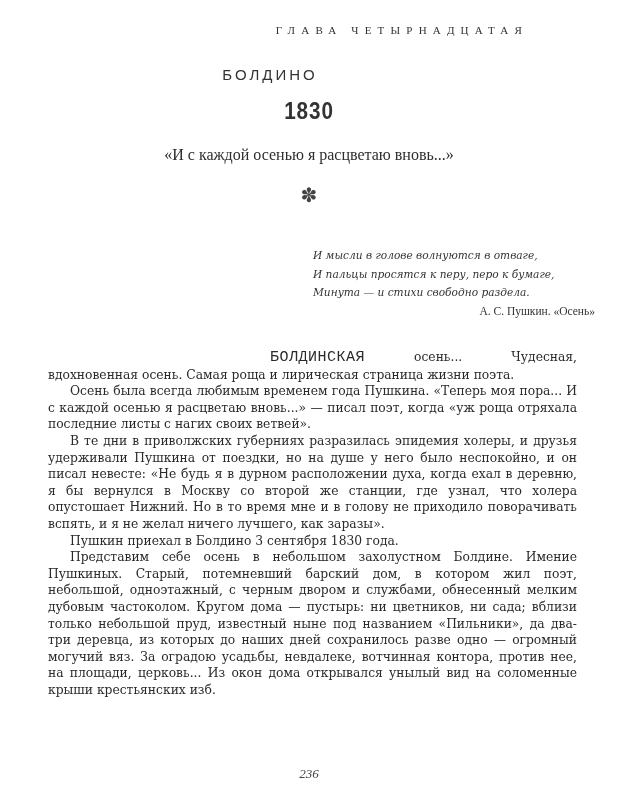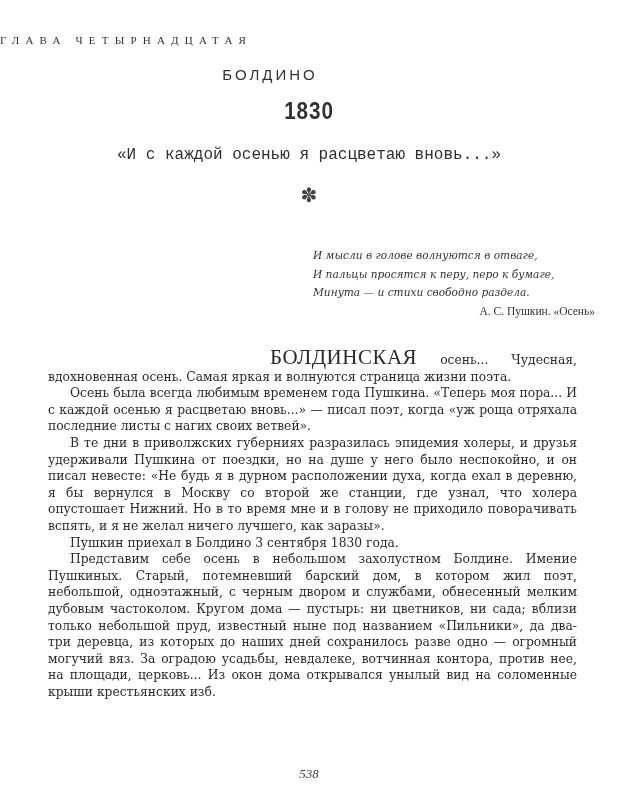--- a/index.html
+++ b/index.html
@@ -2,37 +2,37 @@
 <html><head>
   <meta charset="utf-8">
   <style>
     html, body { margin: 0; padding: 0; background: #ffffff; }
     body {
       width: 618px; height: 800px; position: relative; overflow: hidden;
       font-family: "DejaVu Serif", "Liberation Serif", serif;
       color: #2a2a2a;
     }
     .chapter {
-      position: absolute; top: 34px; left: 0; width: 528px; text-align: left;
+      position: absolute; top: 24px; left: 0; width: 528px; text-align: right;
       font-size: 11px; letter-spacing: 6.2px; color: #333;
       font-family: "Liberation Serif", serif;
     }
     .place {
       position: absolute; top: 66px; left: 0; width: 540px; text-align: center;
       font-size: 15px; letter-spacing: 3px; color: #333;
       font-family: "Liberation Sans", sans-serif;
     }
     .year {
       position: absolute; top: 98px; left: 0; width: 618px; text-align: center;
       font-size: 23px; font-weight: bold; letter-spacing: 1px; color: #333;
       font-family: "Liberation Sans", sans-serif; transform: scaleX(0.9);
     }
     .subtitle {
       position: absolute; top: 146px; left: 0; width: 618px; text-align: center;
-      font-size: 16px; color: #2e2e2e; font-family: Liberation Mono, monospace;
+      font-size: 16px; color: #2e2e2e; font-family: Liberation Serif, serif;
     }
     .ornament {
       position: absolute; top: 183px; left: 0; width: 618px; text-align: center;
       font-size: 20px; color: #444;
     }
     .epigraph {
       position: absolute; top: 246px; left: 313px; width: 290px;
       font-family: "DejaVu Serif", serif; font-style: italic; font-size: 10.6px;
       line-height: 18.5px; color: #333;
     }
@@ -42,21 +42,21 @@
       font-family: "Liberation Serif", serif; font-size: 11.5px;
     }
     .body {
       position: absolute; top: 349px; left: 48px; width: 529px;
       font-family: "DejaVu Serif", serif; font-size: 12.3px; line-height: 16.6px;
       color: #2a2a2a; text-align: justify;
     }
     .body p { margin: 0; text-indent: 22px; }
     .body p.first { text-indent: 0; }
     .body .lead {
-      font-family: Liberation Serif, serif; font-size: 21px; letter-spacing: 0.5px;
+      font-family: Liberation Mono, monospace; font-size: 15px; letter-spacing: 0.5px;
       padding-left: 222px;
     }
     .pagenum {
       position: absolute; top: 766px; left: 0; width: 618px; text-align: center;
       font-family: "Liberation Serif", serif; font-style: italic; font-size: 13px; color: #444;
     }
   </style>
 </head>
 <body>
 
@@ -67,20 +67,20 @@
 <div class="ornament">✽</div>
 
 <div class="epigraph">
   <div class="line">И мысли в голове волнуются в отваге,</div>
   <div class="line">И пальцы просятся к перу, перо к бумаге,</div>
   <div class="line">Минута — и стихи свободно раздела.</div>
   <div class="attr">А. С. Пушкин. «Осень»</div>
 </div>
 
 <div class="body">
-  <p class="first"><span class="lead">БОЛДИНСКАЯ</span><span> осень... Чудесная, вдохновенная осень. Самая яркая и волнуются страница жизни поэта.</span></p>
+  <p class="first"><span class="lead">БОЛДИНСКАЯ</span><span> осень... Чудесная, вдохновенная осень. Самая роща и лирическая страница жизни поэта.</span></p>
   <p>Осень была всегда любимым временем года Пушкина. «Теперь моя пора... И с каждой осенью я расцветаю вновь...» — писал поэт, когда «уж роща отряхала последние листы с нагих своих ветвей».</p>
   <p>В те дни в приволжских губерниях разразилась эпидемия холеры, и друзья удерживали Пушкина от поездки, но на душе у него было неспокойно, и он писал невесте: «Не будь я в дурном расположении духа, когда ехал в деревню, я бы вернулся в Москву со второй же станции, где узнал, что холера опустошает Нижний. Но в то время мне и в голову не приходило поворачивать вспять, и я не желал ничего лучшего, как заразы».</p>
   <p>Пушкин приехал в Болдино 3 сентября 1830 года.</p>
   <p>Представим себе осень в небольшом захолустном Болдине. Имение Пушкиных. Старый, потемневший барский дом, в котором жил поэт, небольшой, одноэтажный, с черным двором и службами, обнесенный мелким дубовым частоколом. Кругом дома — пустырь: ни цветников, ни сада; вблизи только небольшой пруд, известный ныне под названием «Пильники», да два-три деревца, из которых до наших дней сохранилось разве одно — огромный могучий вяз. За оградою усадьбы, невдалеке, вотчинная контора, против нее, на площади, церковь... Из окон дома открывался унылый вид на соломенные крыши крестьянских изб.</p>
 </div>
 
-<div class="pagenum">538</div>
+<div class="pagenum">236</div>
 
 </body></html>

